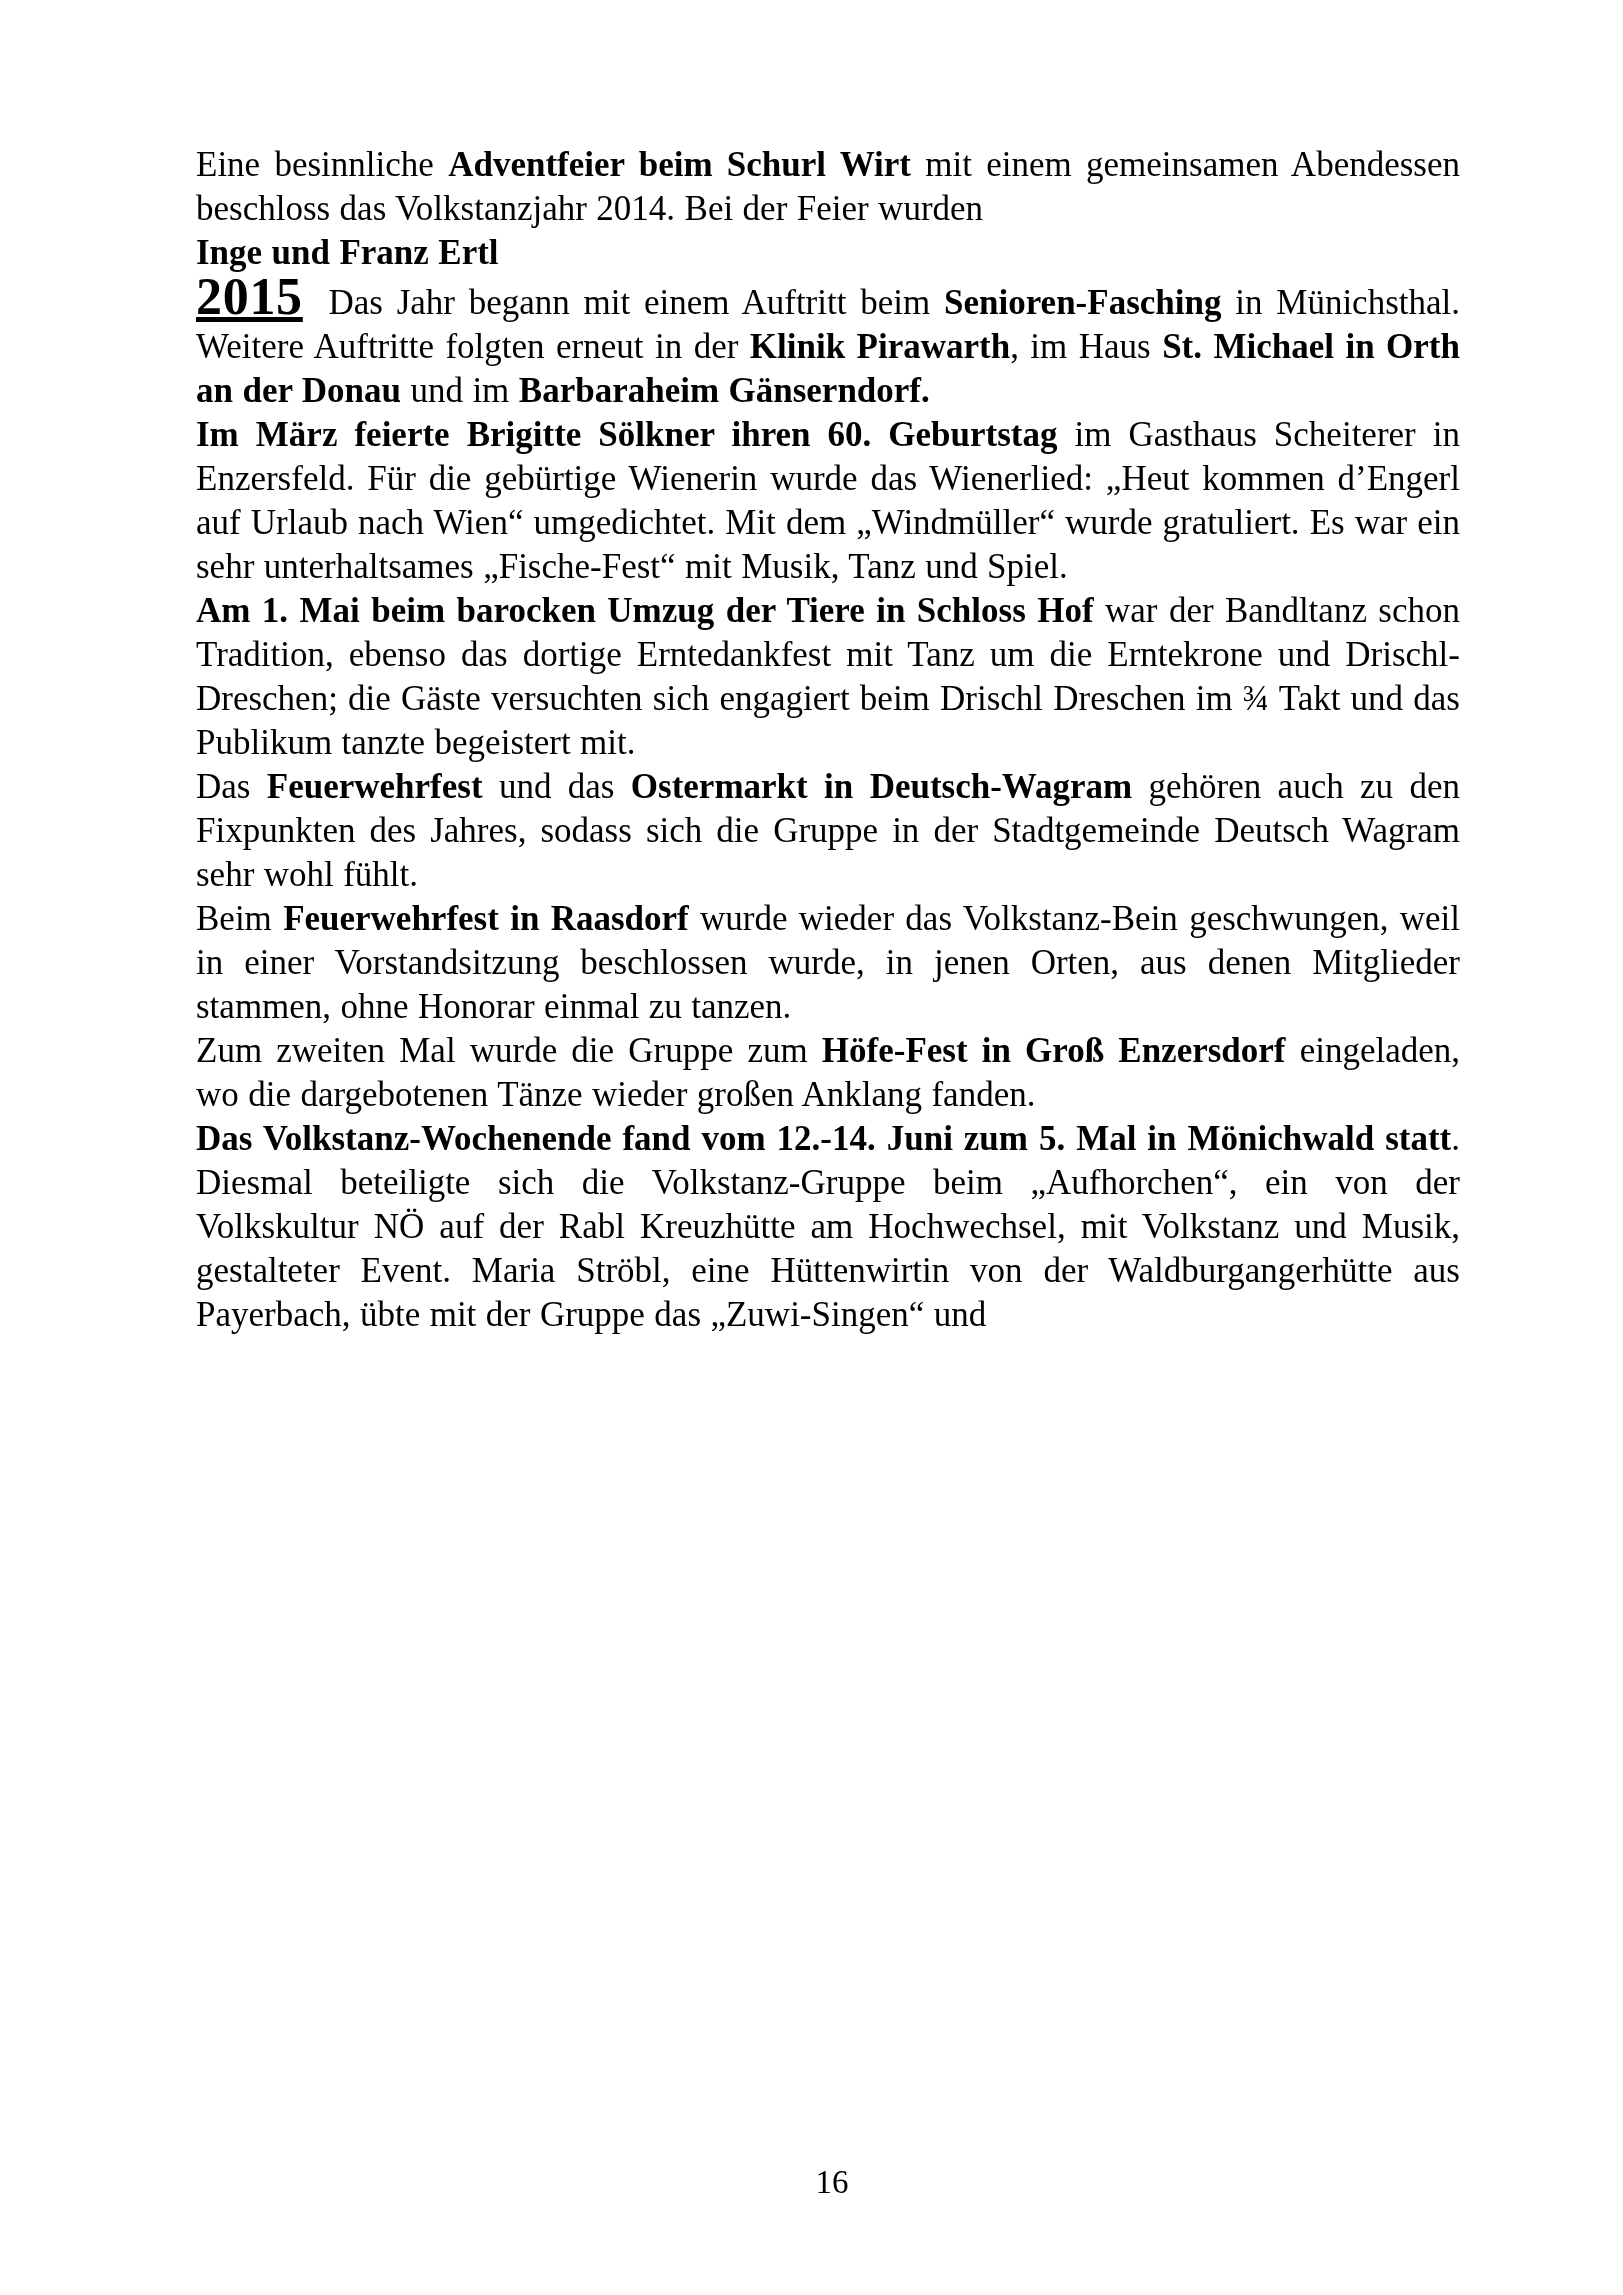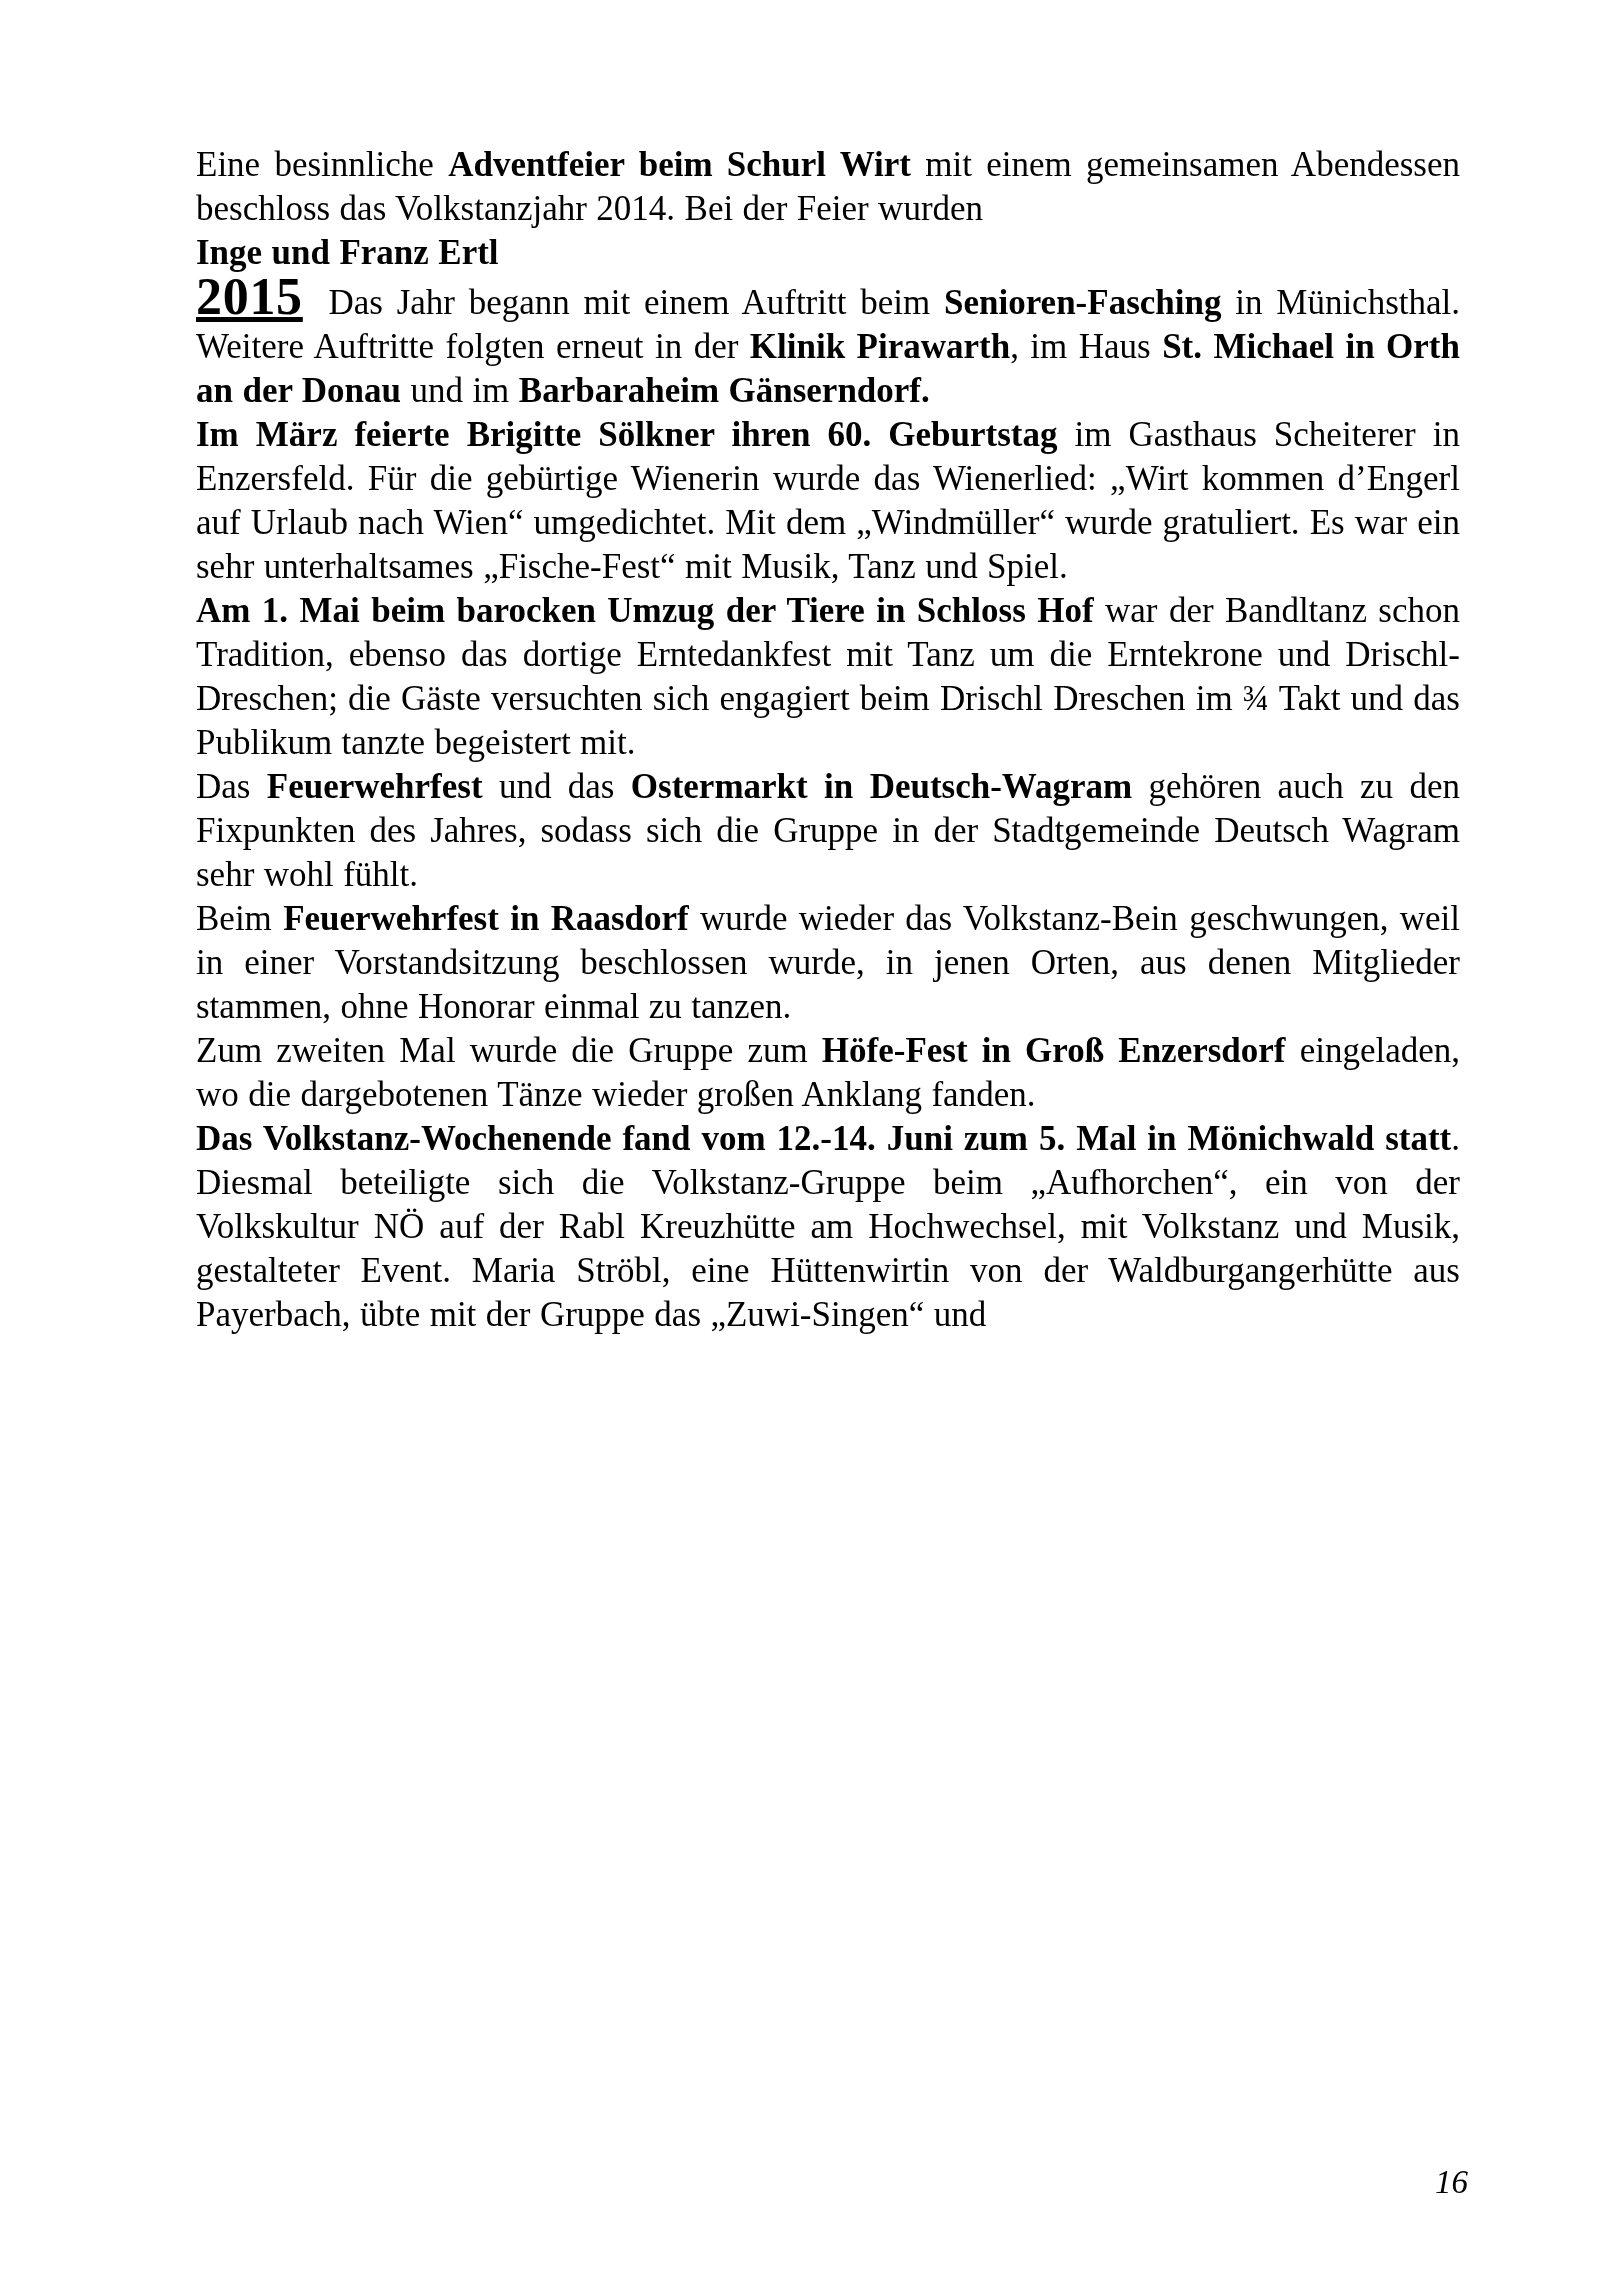--- a/index.html
+++ b/index.html
@@ -30,35 +30,34 @@
     line-height:44px;
     letter-spacing:0.7px;
     margin-right:11.8px;
     margin-top:17px;
   }
   .page-number{
     position:absolute;
     top:2163px;
     left:196px;
     width:1272px;
-    text-align:right;
+    text-align:center;
     font-size:33px;
     line-height:39px;
-    font-style:italic;
   }
 </style>
 </head>
 <body>
 
 <div class="page">
   <div class="content">
     <p class="just g0"><span>Eine besinnliche </span><span class="b">Adventfeier beim Schurl Wirt</span><span> mit einem gemeinsamen Abendessen beschloss das Volkstanzjahr 2014. Bei der Feier wurden</span></p>
     <p class="name-line g"><span class="b">Inge und Franz Ertl</span></p>
     <p class="just g"><span class="b u lg">2015</span><span> Das Jahr begann mit einem Auftritt beim </span><span class="b">Senioren-Fasching</span><span> in Münichsthal. Weitere Auftritte folgten erneut in der </span><span class="b">Klinik Pirawarth</span><span>, im Haus </span><span class="b">St. Michael in Orth an der Donau</span><span> und im </span><span class="b">Barbaraheim Gänserndorf.</span></p>
-    <p class="just g"><span class="b">Im März feierte Brigitte Sölkner ihren 60. Geburtstag</span><span> im Gasthaus Scheiterer in Enzersfeld. Für die gebürtige Wienerin wurde das Wienerlied: „Wirt kommen d’Engerl auf Urlaub nach Wien“ umgedichtet. Mit dem „Windmüller“ wurde gratuliert.  Es war ein sehr unterhaltsames „Fische-Fest“ mit Musik, Tanz und Spiel.</span></p>
+    <p class="just g"><span class="b">Im März feierte Brigitte Sölkner ihren 60. Geburtstag</span><span> im Gasthaus Scheiterer in Enzersfeld. Für die gebürtige Wienerin wurde das Wienerlied: „Heut kommen d’Engerl auf Urlaub nach Wien“ umgedichtet. Mit dem „Windmüller“ wurde gratuliert.  Es war ein sehr unterhaltsames „Fische-Fest“ mit Musik, Tanz und Spiel.</span></p>
     <p class="just g"><span class="b">Am 1. Mai beim barocken Umzug der Tiere in Schloss Hof</span><span> war der Bandltanz schon Tradition, ebenso das dortige Erntedankfest mit Tanz um die Erntekrone und Drischl-Dreschen; die Gäste versuchten sich engagiert beim Drischl Dreschen im ¾ Takt und das Publikum tanzte begeistert mit.</span></p>
     <p class="just g0"><span>Das </span><span class="b">Feuerwehrfest</span><span> und das </span><span class="b">Ostermarkt in Deutsch-Wagram</span><span> gehören auch zu den Fixpunkten des Jahres, sodass sich die Gruppe in der Stadtgemeinde Deutsch Wagram sehr wohl fühlt.</span></p>
     <p class="just g"><span>Beim </span><span class="b">Feuerwehrfest in Raasdorf</span><span> wurde wieder das Volkstanz-Bein geschwungen, weil in einer Vorstandsitzung beschlossen wurde, in jenen Orten, aus denen Mitglieder stammen, ohne Honorar einmal zu tanzen.</span></p>
     <p class="just g"><span>Zum zweiten Mal wurde die Gruppe zum </span><span class="b">Höfe-Fest in Groß Enzersdorf</span><span> eingeladen, wo die dargebotenen Tänze wieder großen Anklang fanden.</span></p>
     <p class="just g"><span class="b">Das Volkstanz-Wochenende fand vom 12.-14. Juni zum 5. Mal in Mönichwald statt</span><span>. Diesmal beteiligte sich die Volkstanz-Gruppe beim „Aufhorchen“, ein von der Volkskultur NÖ auf der Rabl Kreuzhütte am Hochwechsel, mit Volkstanz und Musik, gestalteter Event. Maria Ströbl, eine Hüttenwirtin von der Waldburgangerhütte aus Payerbach, übte mit der Gruppe das „Zuwi-Singen“ und</span></p>
   </div>
   <div class="page-number">16</div>
 </div>
 
 

